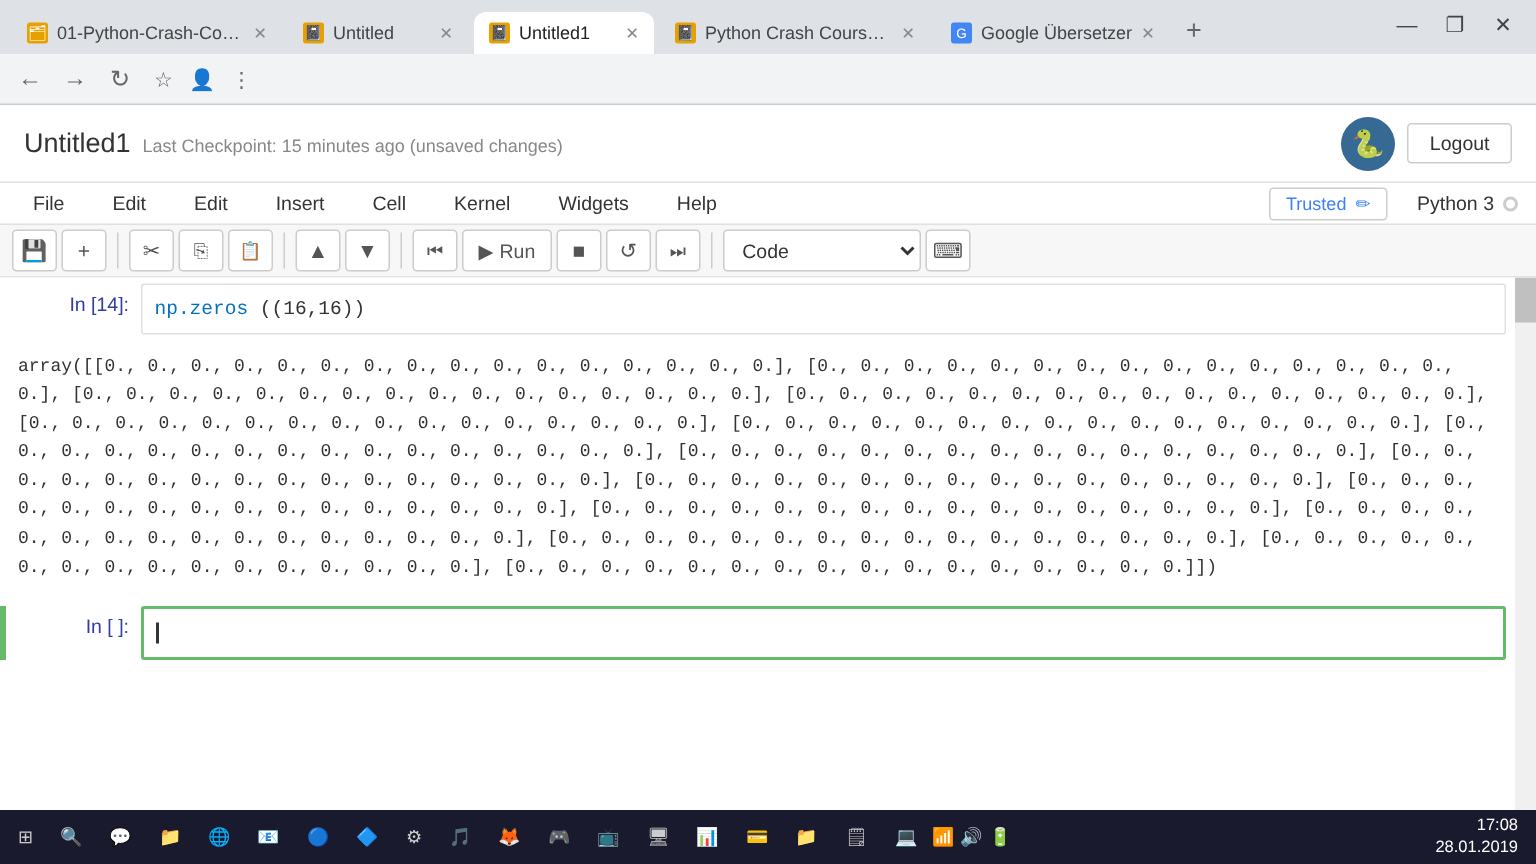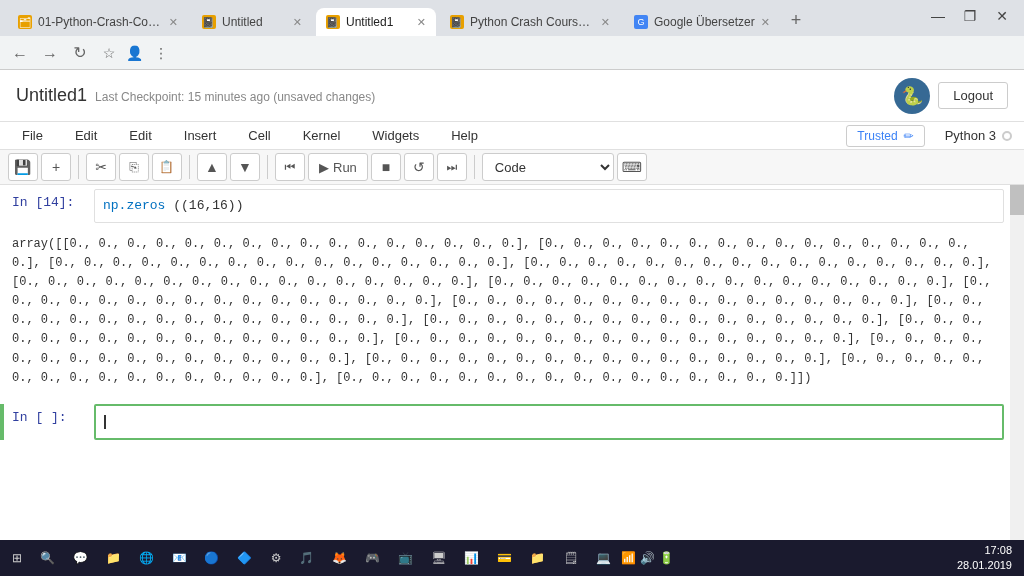--- a/index.html
+++ b/index.html
@@ -260,21 +260,22 @@
       width: 4px;
       margin-right: 0;
       flex-shrink: 0;
     }
     .cell-left-border.active { background: #66bb6a; }
 
     .cell-prompt {
       min-width: 90px;
       padding: 6px 8px 0 8px;
       font-size: 13px;
-      font-family: Liberation Mono, monospace;
+      font-family: Liberation Sans, sans-serif;
+      text-align: right;
       flex-shrink: 0;
     }
     .cell-prompt.in-prompt { color: #303f9f; }
     .cell-prompt.out-prompt { color: #d84315; }
 
     .cell-content {
       flex: 1;
       border: 1px solid #e0e0e0;
       border-radius: 2px;
       margin-right: 20px;

